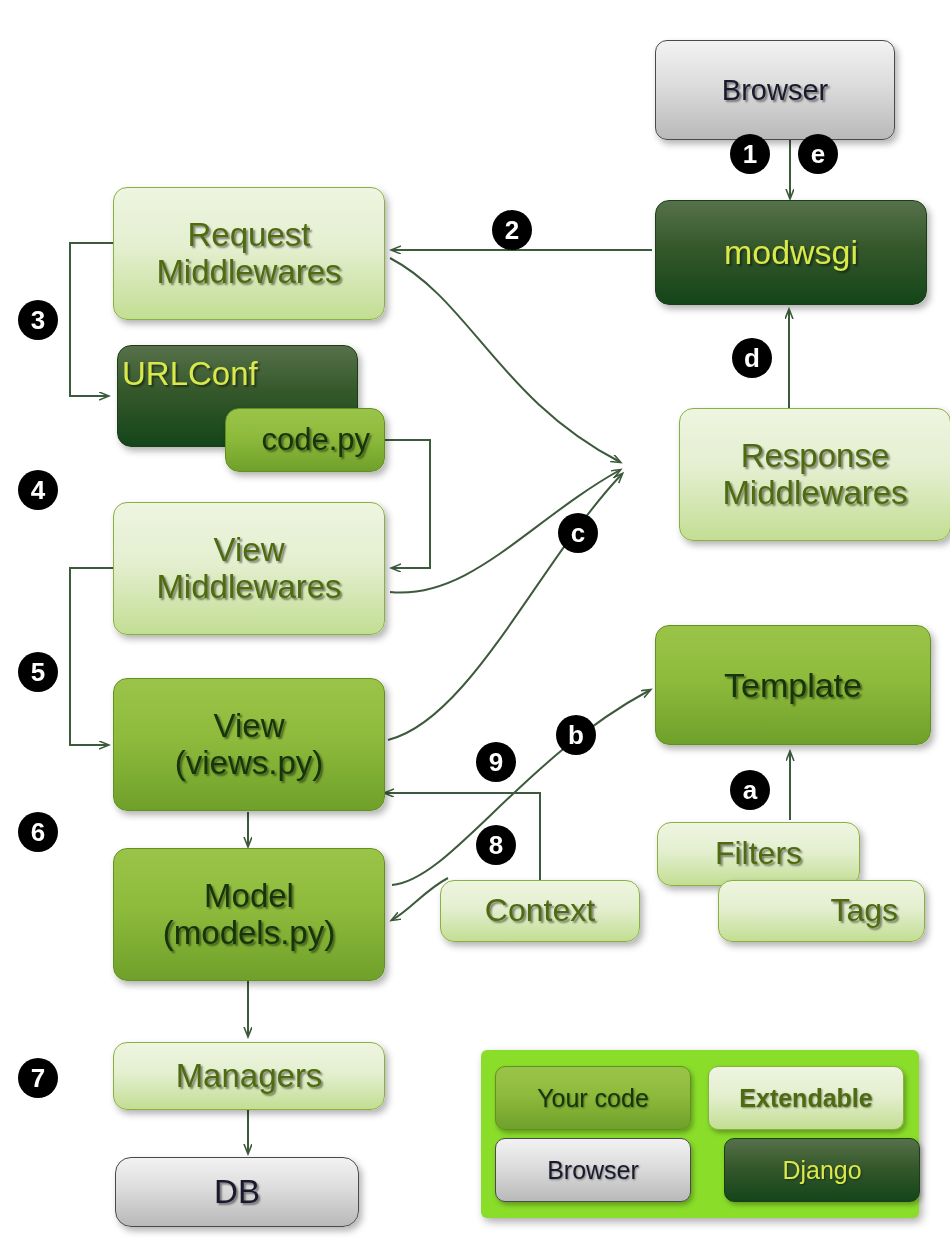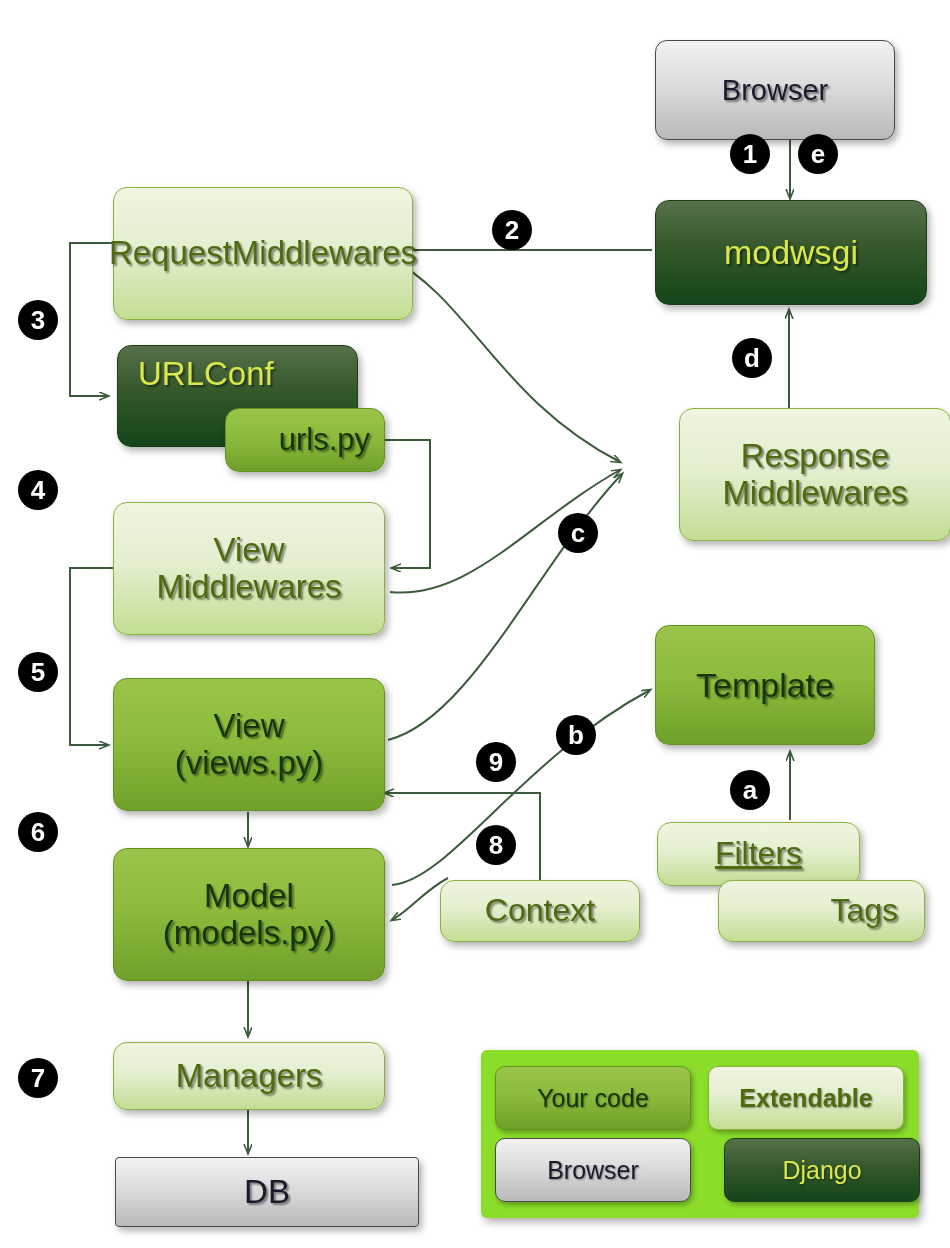--- a/index.html
+++ b/index.html
@@ -89,31 +89,31 @@
   </svg>
 
   <div class="node t-extern" style="left:655px;top:18px;width:240px;height:100px;font-size:29px;border-radius:12px;margin-top:22px;">
     <span>Browser</span>
   </div>
 
   <div class="node t-django" style="left:655px;top:200px;width:272px;height:105px;font-size:34px;">
     <span>modwsgi</span>
   </div>
 
-  <div class="node t-extend" style="left:113px;top:187px;width:300px;height:133px;font-size:33px;flex-direction:row;">
+  <div class="node t-extend" style="left:113px;top:187px;width:272px;height:133px;font-size:33px;flex-direction:column;">
     <span>Request</span>
     <span>Middlewares</span>
   </div>
 
-  <div class="node t-django" style="left:117px;top:345px;width:241px;height:102px;font-size:33px;justify-content:flex-start;padding-left:20px;align-items:flex-start;padding-top:10px;">
+  <div class="node t-django" style="left:117px;top:345px;width:241px;height:102px;font-size:33px;justify-content:flex-start;padding-left:4px;align-items:flex-start;padding-top:10px;">
     <span>URLConf</span>
   </div>
 
   <div class="node t-yours" style="left:225px;top:408px;width:160px;height:64px;font-size:31px;justify-content:flex-end;padding-right:14px;">
-    <span>urls.py</span>
+    <span>code.py</span>
   </div>
 
   <div class="node t-extend" style="left:113px;top:502px;width:272px;height:133px;font-size:33px;flex-direction:column;">
     <span>View</span>
     <span>Middlewares</span>
   </div>
 
   <div class="node t-yours" style="left:113px;top:678px;width:272px;height:133px;font-size:33px;flex-direction:column;">
     <span>View</span>
     <span>(views.py)</span>
@@ -121,34 +121,34 @@
 
   <div class="node t-extend" style="left:113px;top:1042px;width:272px;height:68px;font-size:33px;">
     <span>Managers</span>
   </div>
 
   <div class="node t-yours" style="left:113px;top:848px;width:272px;height:133px;font-size:33px;flex-direction:column;">
     <span>Model</span>
     <span>(models.py)</span>
   </div>
 
-  <div class="node t-extern" style="left:115px;top:1157px;width:304px;height:70px;font-size:33px;border-radius:4px;justify-content:center;">
+  <div class="node t-extern" style="left:115px;top:1157px;width:244px;height:70px;font-size:33px;border-radius:16px;justify-content:center;">
     <span>DB</span>
   </div>
 
   <div class="node t-extend" style="left:655px;top:408px;width:272px;height:133px;font-size:33px;flex-direction:column;margin-left:24px;">
     <span>Response</span>
     <span>Middlewares</span>
   </div>
 
-  <div class="node t-yours" style="left:655px;top:625px;width:220px;height:120px;font-size:34px;">
+  <div class="node t-yours" style="left:655px;top:625px;width:276px;height:120px;font-size:34px;">
     <span>Template</span>
   </div>
 
-  <div class="node t-extend" style="left:657px;top:822px;width:203px;height:64px;font-size:32px;text-decoration:underline;">
+  <div class="node t-extend" style="left:657px;top:822px;width:203px;height:64px;font-size:32px;">
     <span>Filters</span>
   </div>
 
   <div class="node t-extend" style="left:718px;top:880px;width:207px;height:62px;font-size:32px;justify-content:flex-end;padding-right:26px;">
     <span>Tags</span>
   </div>
 
   <div class="node t-extend" style="left:440px;top:880px;width:200px;height:62px;font-size:32px;">
     <span>Context</span>
   </div>

